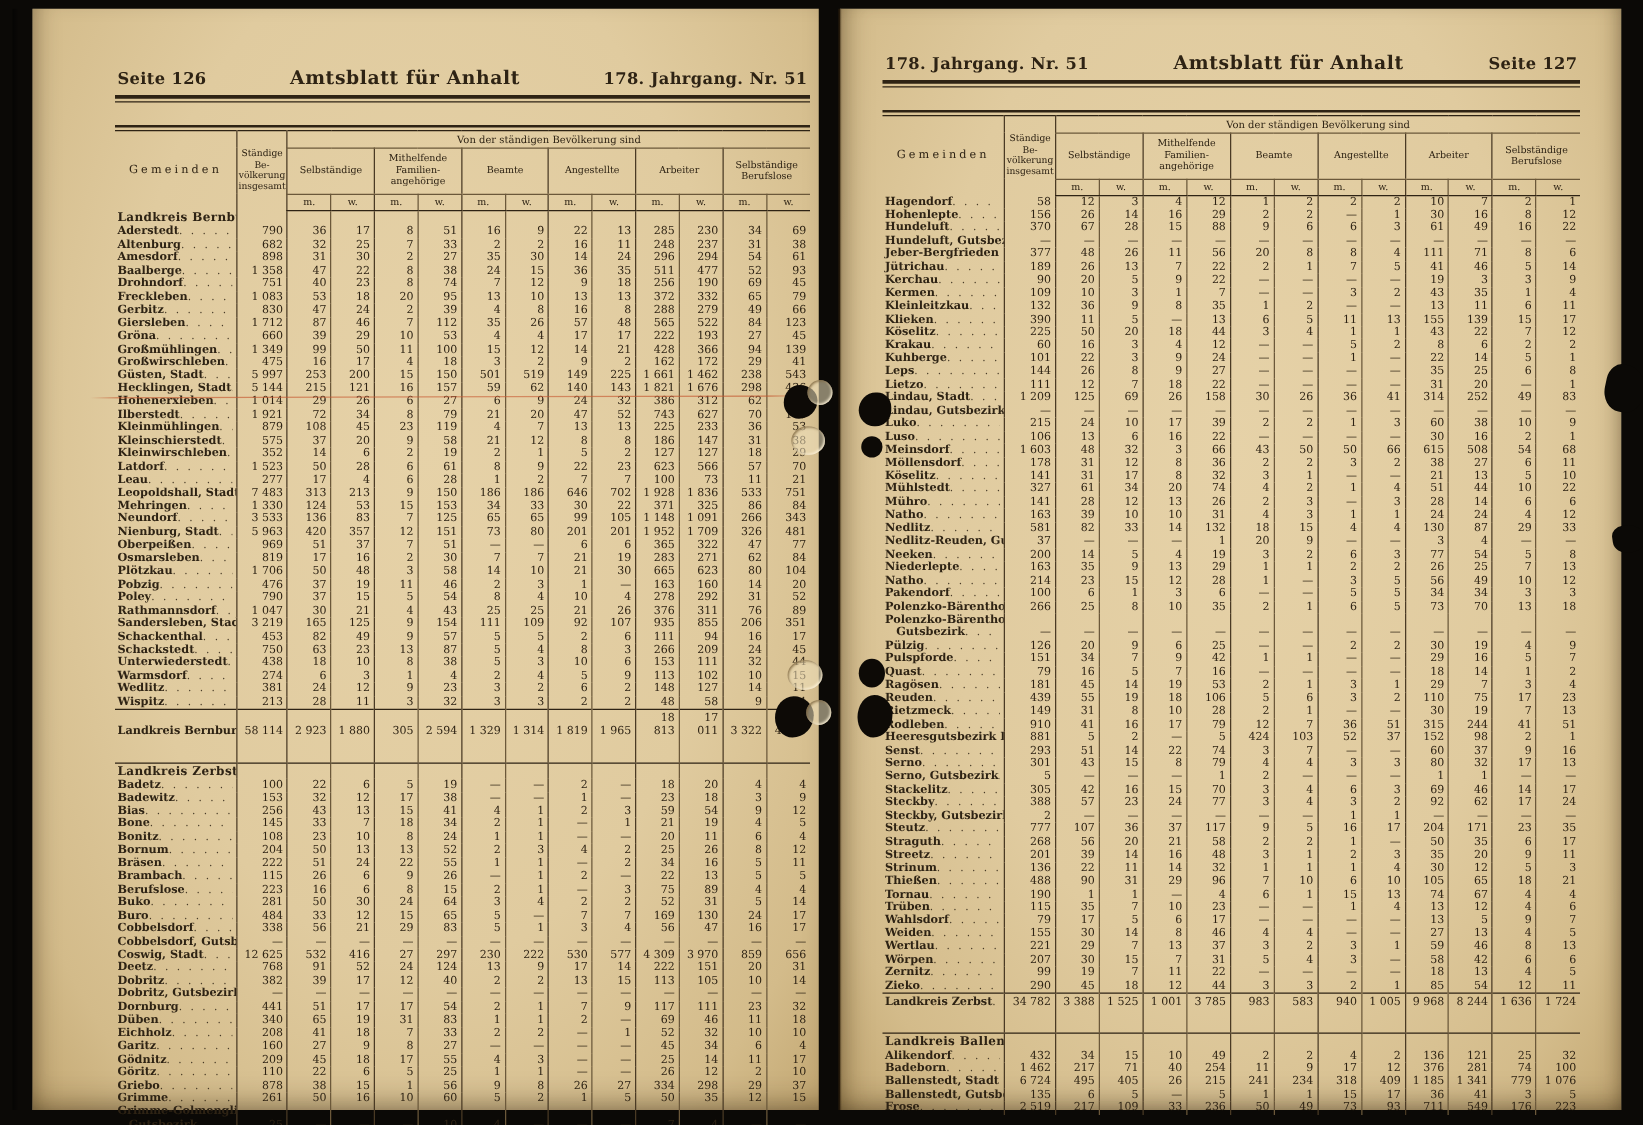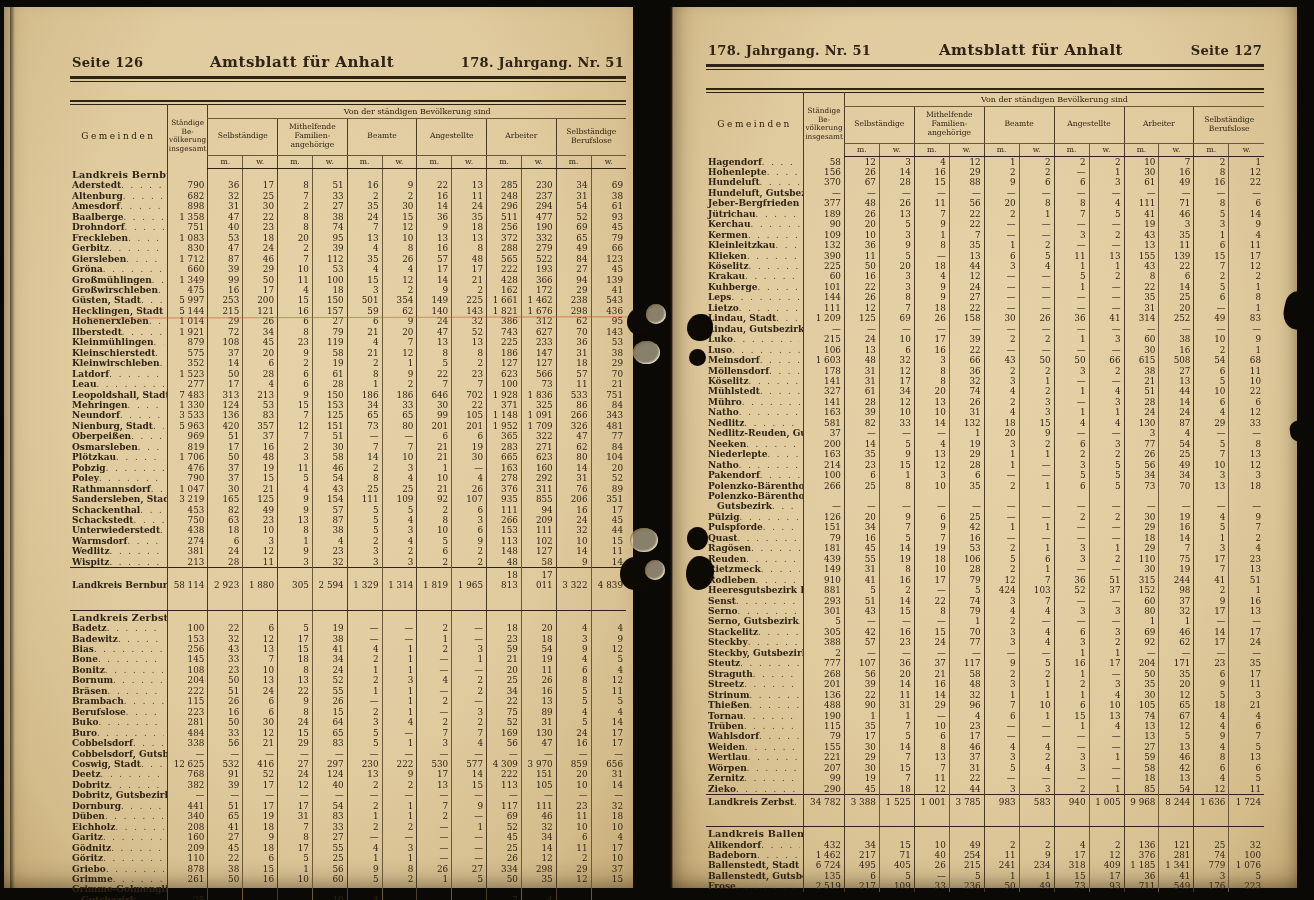--- a/index.html
+++ b/index.html
@@ -12,21 +12,21 @@
     width:1314px;height:900px;position:relative;overflow:hidden;
     background:#0b0906;
     font-family:"DejaVu Serif","Liberation Serif",serif;
     color:var(--ink);
   }
   .page{
     position:absolute;top:7px;height:881px;
     background:radial-gradient(ellipse at 50% 40%, #e6d2a8 0%, #e0cb9f 55%, #d3bb8a 85%, #c3a873 100%);
     box-shadow:inset 0 -18px 28px -20px rgba(40,25,5,.65), inset 0 14px 20px -18px rgba(40,25,5,.45);
   }
-  .page.left{left:4px;width:629px;box-shadow:inset 14px 0 22px -16px rgba(40,25,5,.5), inset 0 -18px 28px -20px rgba(40,25,5,.65);}
+  .page.left{left:26px;width:629px;box-shadow:inset 14px 0 22px -16px rgba(40,25,5,.5), inset 0 -18px 28px -20px rgba(40,25,5,.65);}
   .page.right{left:672px;width:625px;box-shadow:inset 16px 0 24px -16px rgba(50,32,8,.55), inset -14px 0 20px -16px rgba(40,25,5,.5), inset 0 -18px 28px -20px rgba(40,25,5,.65);}
   .page-inner{position:absolute;}
   .page.left .page-inner{left:66px;top:46px;width:556px;}
   .page.right .page-inner{left:34px;top:34px;width:558px;}
 
   .pg-header{display:flex;align-items:baseline;justify-content:space-between;font-weight:bold;font-size:13px;letter-spacing:.3px;padding:0 2px 5px 2px;}
   .pg-header .center{font-size:15px;letter-spacing:.5px;}
   .hdr-rule{border-top:3px solid var(--ink);border-bottom:1px solid var(--ink);height:2px;}
 
   .tbl-wrap{margin-top:18px;border-top:2.4px solid var(--ink);padding-top:1.5px;}
@@ -376,21 +376,21 @@
                   <span class="nm">Güsten, Stadt</span>
                   <span class="dots"></span>
                 </div>
               </td>
               <td class="val pop bl-h">5 997</td>
               <td class="val bl-h">253</td>
               <td class="val bl-l">200</td>
               <td class="val bl-h">15</td>
               <td class="val bl-l">150</td>
               <td class="val bl-h">501</td>
-              <td class="val bl-l">354</td>
+              <td class="val bl-l">519</td>
               <td class="val bl-h">149</td>
               <td class="val bl-l">225</td>
               <td class="val bl-h">1 661</td>
               <td class="val bl-l">1 462</td>
               <td class="val bl-h">238</td>
               <td class="val bl-l">543</td>
             </tr>
             <tr>
               <td class="name-cell">
                 <div class="nmwrap">

